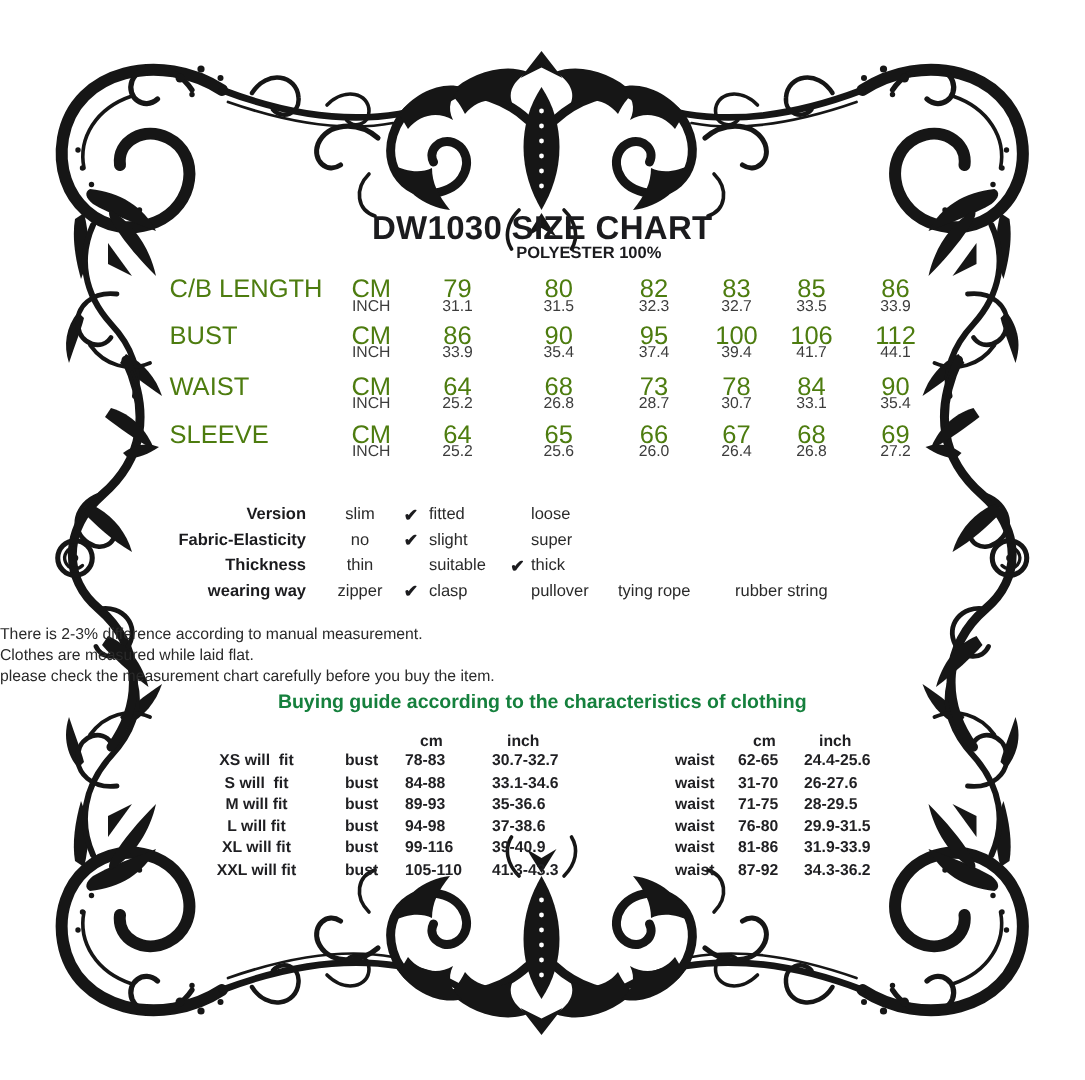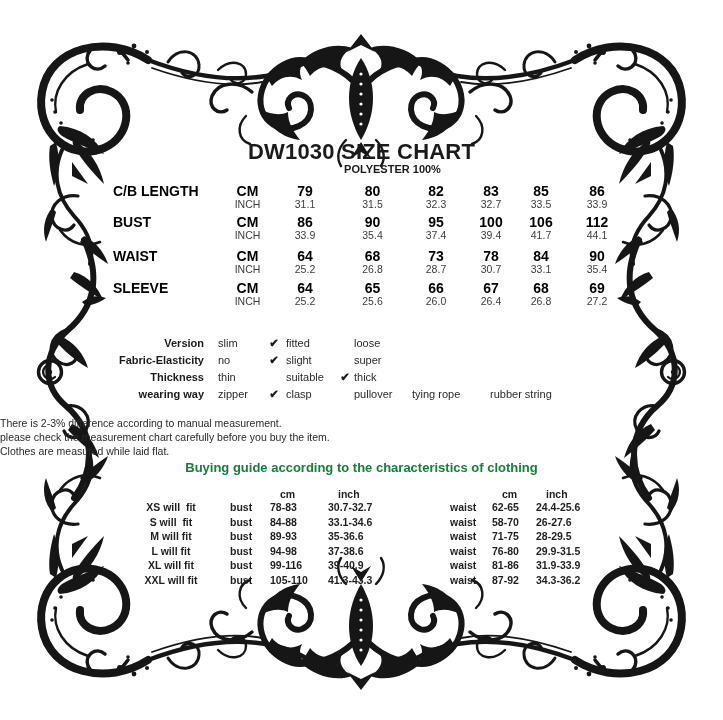--- a/index.html
+++ b/index.html
@@ -10,29 +10,29 @@
   .title{top:139px;left:0;width:723px;text-align:center;font-size:22px;font-weight:700;letter-spacing:.2px;color:#1b1b1e;}
   .subtitle{top:163px;left:0;width:723px;text-align:center;font-size:11px;font-weight:700;color:#1b1b1e;margin-left:31px;}
 
   
   .sizetable{top:183px;left:113px;width:514px;}
   .trow{display:grid;grid-template-columns:112px 45px 70px 65px 62px 48px 52px 60px;height:14px;align-items:center;}
   .trow.head{height:15px;}
   .trow .c{text-align:center;}
   .trow .lbl{text-align:left;font-weight:700;font-size:12.5px;color:#1b1b1e;}
   .trow.head .c{font-weight:700;font-size:12.5px;color:#1b1b1e;}
-  .trow.cm .c{font-weight:700;font-size:14px;color:#000000;}
+  .trow.cm .c{font-weight:400;font-size:17px;color:#4d7c0f;}
   .trow.inch .c{font-weight:400;font-size:10.5px;color:#3c3c3c;}
   .mt3{margin-top:3px;} .mt6{margin-top:6px;} .mt4{margin-top:4px;}
 
   
   .attrs{top:334px;left:100px;width:540px;}
   .arow{display:grid;grid-template-columns:118px 44px 24px 50px 18px 58px 78px 118px;height:17px;align-items:center;font-size:11px;color:#2a2a2a;}
   .arow .al{font-weight:700;text-align:right;padding-right:14px;color:#1b1b1e;}
-  .arow .opt1{}
+  .arow .opt1{text-align:center;}
   .arow .chk{text-align:center;font-size:11.5px;font-weight:700;color:#1b1b1e;}
   .arow .opt{text-align:left;}
 
   
   .notes{top:416px;left:0;width:723px;text-align:left;font-size:10.5px;line-height:14px;color:#2a2a2a;}
   .guide-heading{top:460px;left:0;width:723px;text-align:center;font-size:13px;font-weight:700;color:#15803d;}
 
   
   .guide{top:487px;left:140px;width:462px;}
   .grow{display:grid;grid-template-columns:62px 28px 40px 58px 90px 32px 42px 44px 66px;height:14.5px;align-items:center;font-size:10.5px;font-weight:700;color:#1f1f22;}
@@ -259,22 +259,22 @@
       <div class="opt">clasp</div>
       <div class="chk"></div>
       <div class="opt">pullover</div>
       <div class="opt">tying rope</div>
       <div class="opt">rubber string</div>
     </div>
   </div>
 
   <div class="abs notes">
     <div>There is 2-3% difference according to manual measurement.</div>
+    <div>Clothes are measured while laid flat.</div>
     <div>please check the measurement chart carefully before you buy the item.</div>
-    <div>Clothes are measured while laid flat.</div>
   </div>
   <div class="abs guide-heading">Buying guide according to the characteristics of clothing</div>
 
   <div class="abs guide">
     <div class="grow ghead">
       <div class="gl"></div>
         <div></div>
         <div></div>
       <div class="gc">cm</div>
       <div class="gc">inch</div>
@@ -295,21 +295,21 @@
       <div class="gc">24.4-25.6</div>
     </div>
     <div class="grow">
       <div class="gl">S will  fit</div>
         <div></div>
       <div class="gc">bust</div>
       <div class="gc">84-88</div>
       <div class="gc">33.1-34.6</div>
         <div></div>
       <div class="gc">waist</div>
-      <div class="gc">58-70</div>
+      <div class="gc">31-70</div>
       <div class="gc">26-27.6</div>
     </div>
     <div class="grow">
       <div class="gl">M will fit</div>
         <div></div>
       <div class="gc">bust</div>
       <div class="gc">89-93</div>
       <div class="gc">35-36.6</div>
         <div></div>
       <div class="gc">waist</div>

